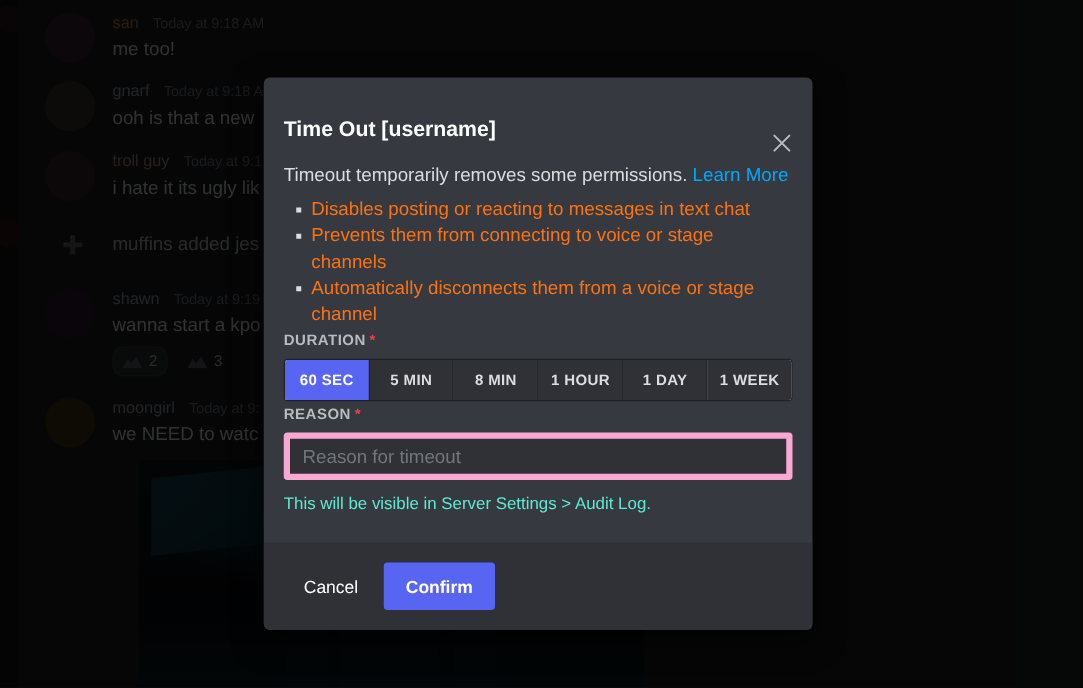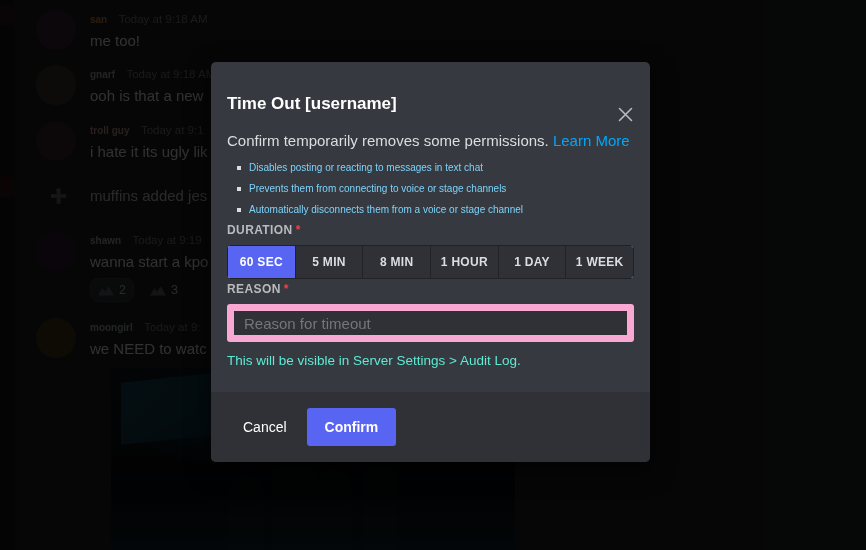--- a/index.html
+++ b/index.html
@@ -51,22 +51,22 @@
     border-radius: 50%;
   }
   .msg-body {
     margin-left: 54px;
   }
   .msg-head {
     white-space: nowrap;
     line-height: 20px;
   }
   .msg-author {
-    font-size: 10px;
-    font-weight: bold;
+    font-size: 13px;
+    font-weight: normal;
   }
   .msg-time {
     font-size: 11.5px;
     color: #72767d;
     margin-left: 7px;
   }
   .msg-text {
     font-size: 15px;
     color: #dcddde;
     line-height: 21px;
@@ -205,22 +205,22 @@
     color: #00a8fc;
     text-decoration: none;
     cursor: pointer;
   }
   #bullet-list {
     margin: 6px 0 0 0;
     padding-left: 22px;
     list-style: none;
   }
   #bullet-list li {
-    font-size: 10px;
-    color: #7dd3fc;
+    font-size: 15px;
+    color: #f97316;
     line-height: 21px;
     position: relative;
   }
   #bullet-list li::before {
     content: "";
     position: absolute;
     left: -12px;
     top: 9px;
     width: 4px; height: 4px;
     background: #dcddde;
@@ -264,21 +264,21 @@
     background: #5865f2;
     color: #ffffff;
   }
   #reason-input {
     margin-top: 7px;
     width: 100%;
     box-sizing: border-box;
     height: 38px;
     border-radius: 3px;
     background: #303136;
-    border: 7px solid #f9a8d4;
+    border: 5px solid #f9a8d4;
     color: #dcddde;
     font-size: 15px;
     font-family: "Liberation Sans", sans-serif;
     padding: 0 10px;
     outline: none;
   }
   #reason-input::placeholder { color: #72767d; }
   #reason-help {
     margin-top: 10px;
     font-size: 13.5px;
@@ -419,21 +419,21 @@
     <div id="close-button">
       <svg width="15" height="15" viewBox="0 0 15 15" aria-hidden="true">
         <path d="M1.5 1.5 L13.5 13.5 M13.5 1.5 L1.5 13.5" stroke="currentColor" stroke-width="1.6" fill="none" stroke-linecap="round"></path>
       </svg>
     </div>
   </div>
 
   <div id="modal-content">
 
     <p id="intro-line">
-      <span>Confirm temporarily removes some permissions.</span>
+      <span>Timeout temporarily removes some permissions.</span>
       <a id="learn-more-link">Learn More</a>
     </p>
 
     <ul id="bullet-list">
       <li>Disables posting or reacting to messages in text chat</li>
       <li>Prevents them from connecting to voice or stage channels</li>
       <li>Automatically disconnects them from a voice or stage channel</li>
     </ul>
 
     <div class="field-label">

